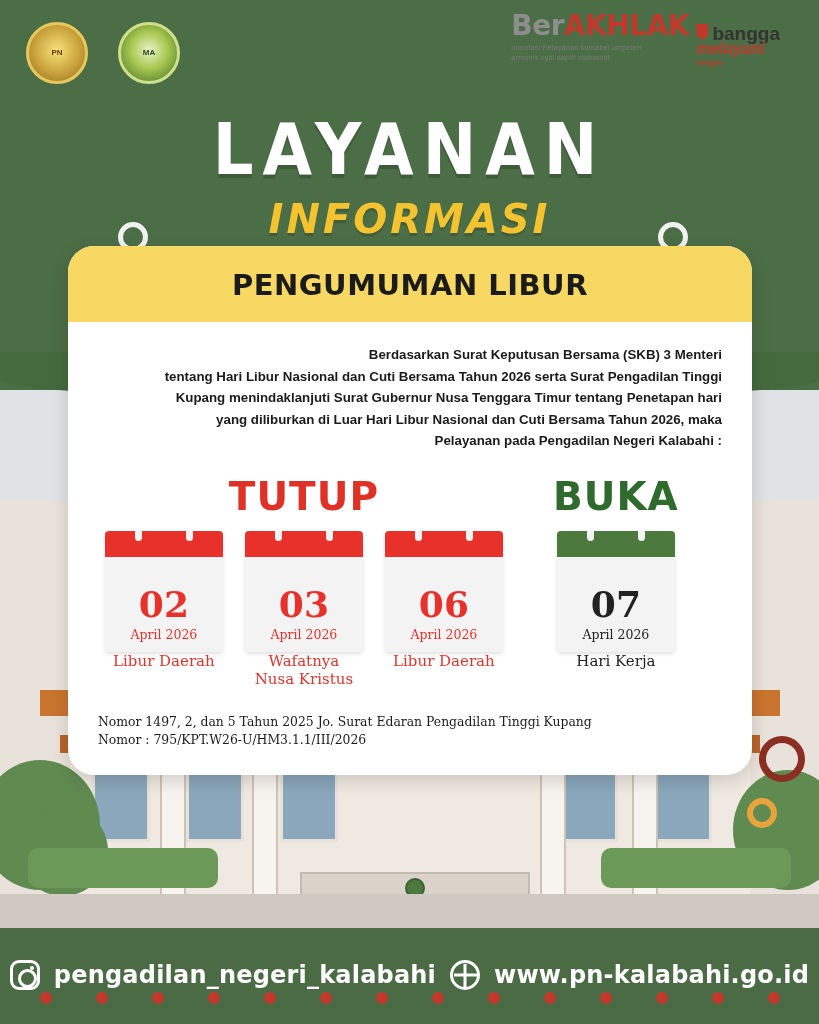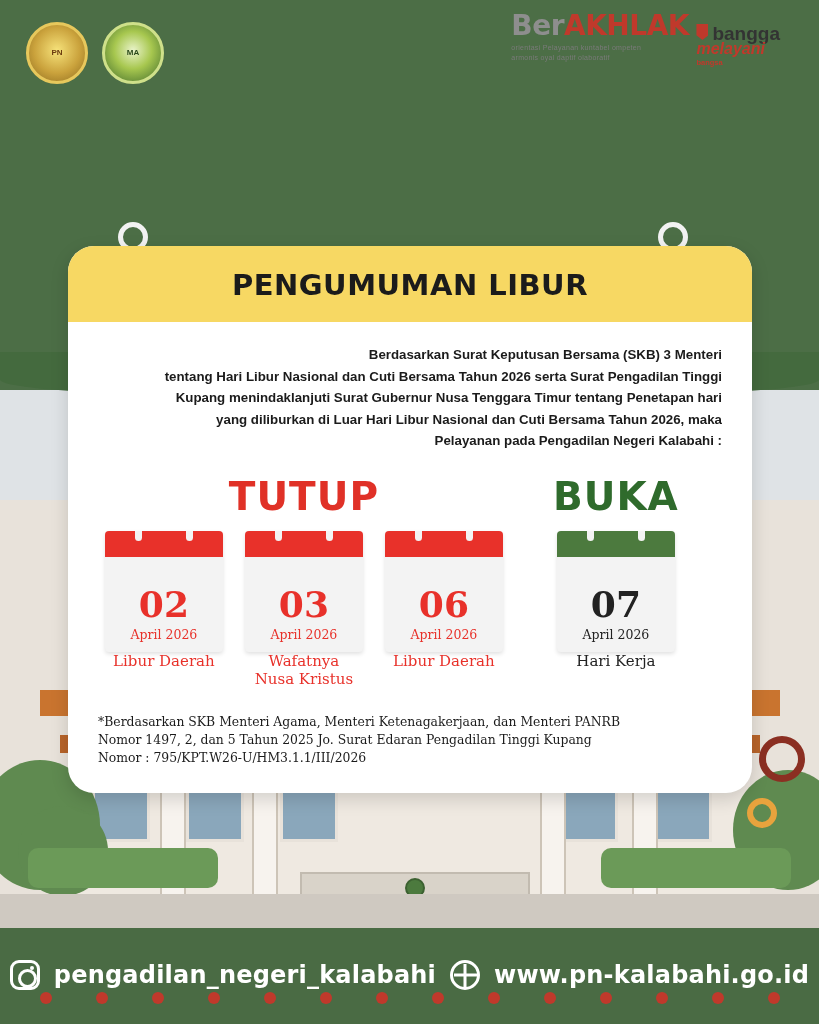--- a/index.html
+++ b/index.html
@@ -83,21 +83,21 @@
   
   .deco-ring {
     position: absolute; border-radius: 50%; background: transparent;
   }
   .dotrow { position: absolute; bottom: 18px; left: 0; width: 100%; height: 14px; }
   .dotrow i {
     position: absolute; width: 12px; height: 12px; border-radius: 50%;
     background: #c0392b; display: block;
   }
   
-  .logos { position: absolute; left: 26px; top: 22px; display: flex; gap: 14px; }
+  .logos { position: absolute; left: 26px; top: 22px; display: flex; gap: 30px; }
   .logo {
     width: 62px; height: 62px; border-radius: 50%;
     display: flex; align-items: center; justify-content: center;
     font-size: 8px; color: #f5d76e; text-align: center; line-height: 1.05;
     font-weight: bold;
   }
   .logo.gold { background: radial-gradient(circle at 50% 45%, #f6e27a 0%, #caa23c 55%, #8c6a1e 100%); border: 3px solid #e7c85c; color:#6b3b10;}
   .logo.green { background: radial-gradient(circle at 50% 45%, #e9f3c9 0%, #a7c74f 45%, #3f6a2a 100%); border: 3px solid #cfe08a; color:#2c4a1c;}
   
   .berakhlak { position: absolute; right: 26px; top: 9px; text-align: left; }
@@ -322,20 +322,24 @@
 
   <div class="bangga">
     <div class="bangga-row">
       <span class="flagicon"></span>
       <span class="bangga-word">bangga</span>
     </div>
     <div class="bangga-melayani">melayani</div>
     <div class="bangga-sub">bangsa</div>
   </div>
 
+  <div class="title-wrap">
+    <div class="layanan">LAYANAN</div>
+    <div class="informasi">INFORMASI</div>
+  </div>
 
   <div class="hook l"></div>
   <div class="hook r"></div>
 
   <div class="card">
     <div class="card-head">
       <h1>PENGUMUMAN LIBUR</h1>
     </div>
     <div class="card-body">
       <div class="intro">
@@ -406,21 +410,20 @@
                 </div>
               <div class="cal-num dark">07</div>
               <div class="cal-month dark">April 2026</div>
             </div>
             <div class="cal-label dark">Hari Kerja</div>
           </div>
         </div>
       </div>
 
       <div class="footnote">
-        <div>*Berdasarkan SKB Menteri Agama, Menteri Ketenagakerjaan, dan Menteri PANRB</div>
         <div>Nomor 1497, 2, dan 5 Tahun 2025 Jo. Surat Edaran Pengadilan Tinggi Kupang</div>
         <div>Nomor : 795/KPT.W26-U/HM3.1.1/III/2026</div>
       </div>
     </div>
   </div>
 
   <div class="bottombar">
     <span class="ig-icon"></span>
     <span class="handle">pengadilan_negeri_kalabahi</span>
     <span class="web-icon"></span>

